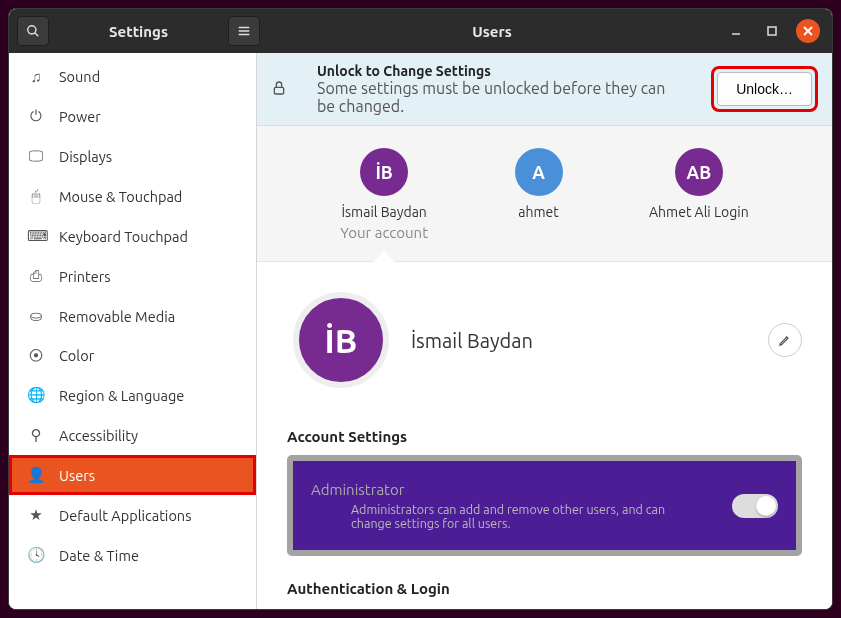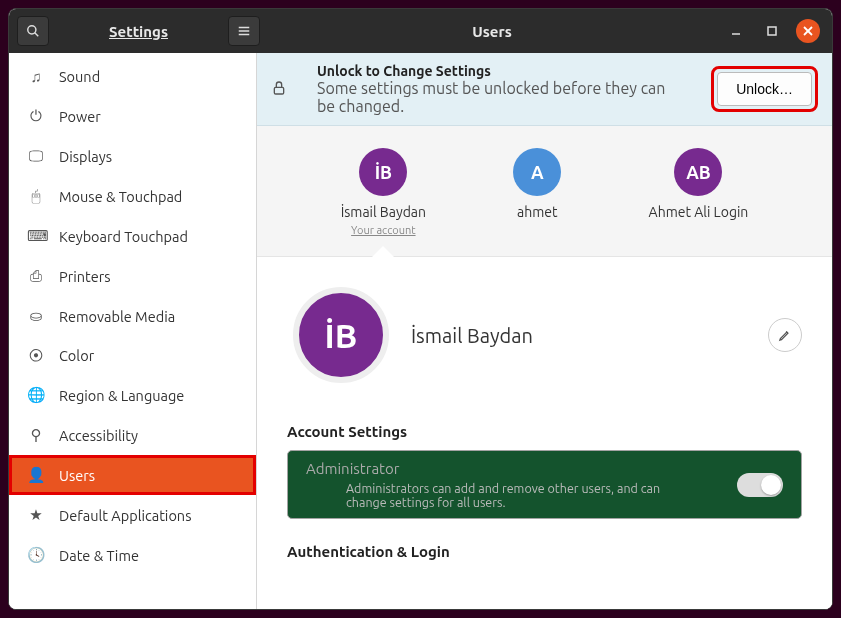--- a/index.html
+++ b/index.html
@@ -27,21 +27,20 @@
     color: #e8e8e8;
     display: flex;
     align-items: center;
     padding: 0 8px;
   }
   .titlebar-left {
     width: 243px;
     display: flex;
     align-items: center;
     gap: 8px;
-    text-decoration: underline;
   }
   .titlebar-left .title {
     flex: 1;
     text-align: center;
     font-weight: 700;
     font-size: 15px;
   }
   .header-btn {
     width: 32px;
     height: 30px;
@@ -152,21 +151,21 @@
   }
   .user-col { display:flex; flex-direction:column; align-items:center; gap:8px; cursor:pointer;}
   .avatar {
     width:48px; height:48px; border-radius:50%;
     display:flex; align-items:center; justify-content:center;
     color:#fff; font-weight:700; font-size:18px;
   }
   .avatar.purple { background:#772a8f; }
   .avatar.blue { background:#4a90d9; }
   .user-col .name { font-size:14px; color:#333;}
-  .user-col .sub { font-size:11px; color:#888; margin-top:-4px;text-decoration:underline;}
+  .user-col .sub { font-size:15px; color:#888; margin-top:-4px;}
   .user-col.selected::after{
     content:"";
     position:absolute;
     bottom:-1px;
     width:0;height:0;
     border-left:11px solid transparent;
     border-right:11px solid transparent;
     border-bottom:11px solid #fff;
   }
   .details {
@@ -181,23 +180,23 @@
   .profile-row .pname { font-size:20px; color:#333;}
   .profile-row .spacer { flex:1; }
   .edit-btn {
     width:34px;height:34px;border-radius:50%;
     border:1px solid #ccc; background:#fff;
     display:flex;align-items:center;justify-content:center;
     color:#555; cursor:pointer;
   }
   .section-title { font-weight:700; font-size:15px; color:#222; margin-bottom:10px;}
   .setting-box {
-    border:1px solid #a3a3a3; border-radius:5px;
-    padding:9px 18px; display:flex; align-items:center;
-    margin-bottom:24px; background:#14532d;
+    border:6px solid #a3a3a3; border-radius:5px;
+    padding:20px 18px; display:flex; align-items:center;
+    margin-bottom:24px; background:#4c1d95;
   }
   .setting-box .txt { flex:1; }
   .setting-box .lbl { font-size:15px; color:#aaa;}
   .setting-box .desc { font-size:12.5px; color:#bbb; margin-top:4px; max-width:340px;margin-left:40px;}
   .switch {
     width:46px;height:24px;border-radius:12px;background:#ddd;position:relative;
   }
   .switch::after{
     content:"";position:absolute;width:20px;height:20px;border-radius:50%;
     background:#fff; top:2px; right:2px; box-shadow:0 1px 2px rgba(0,0,0,.3);

